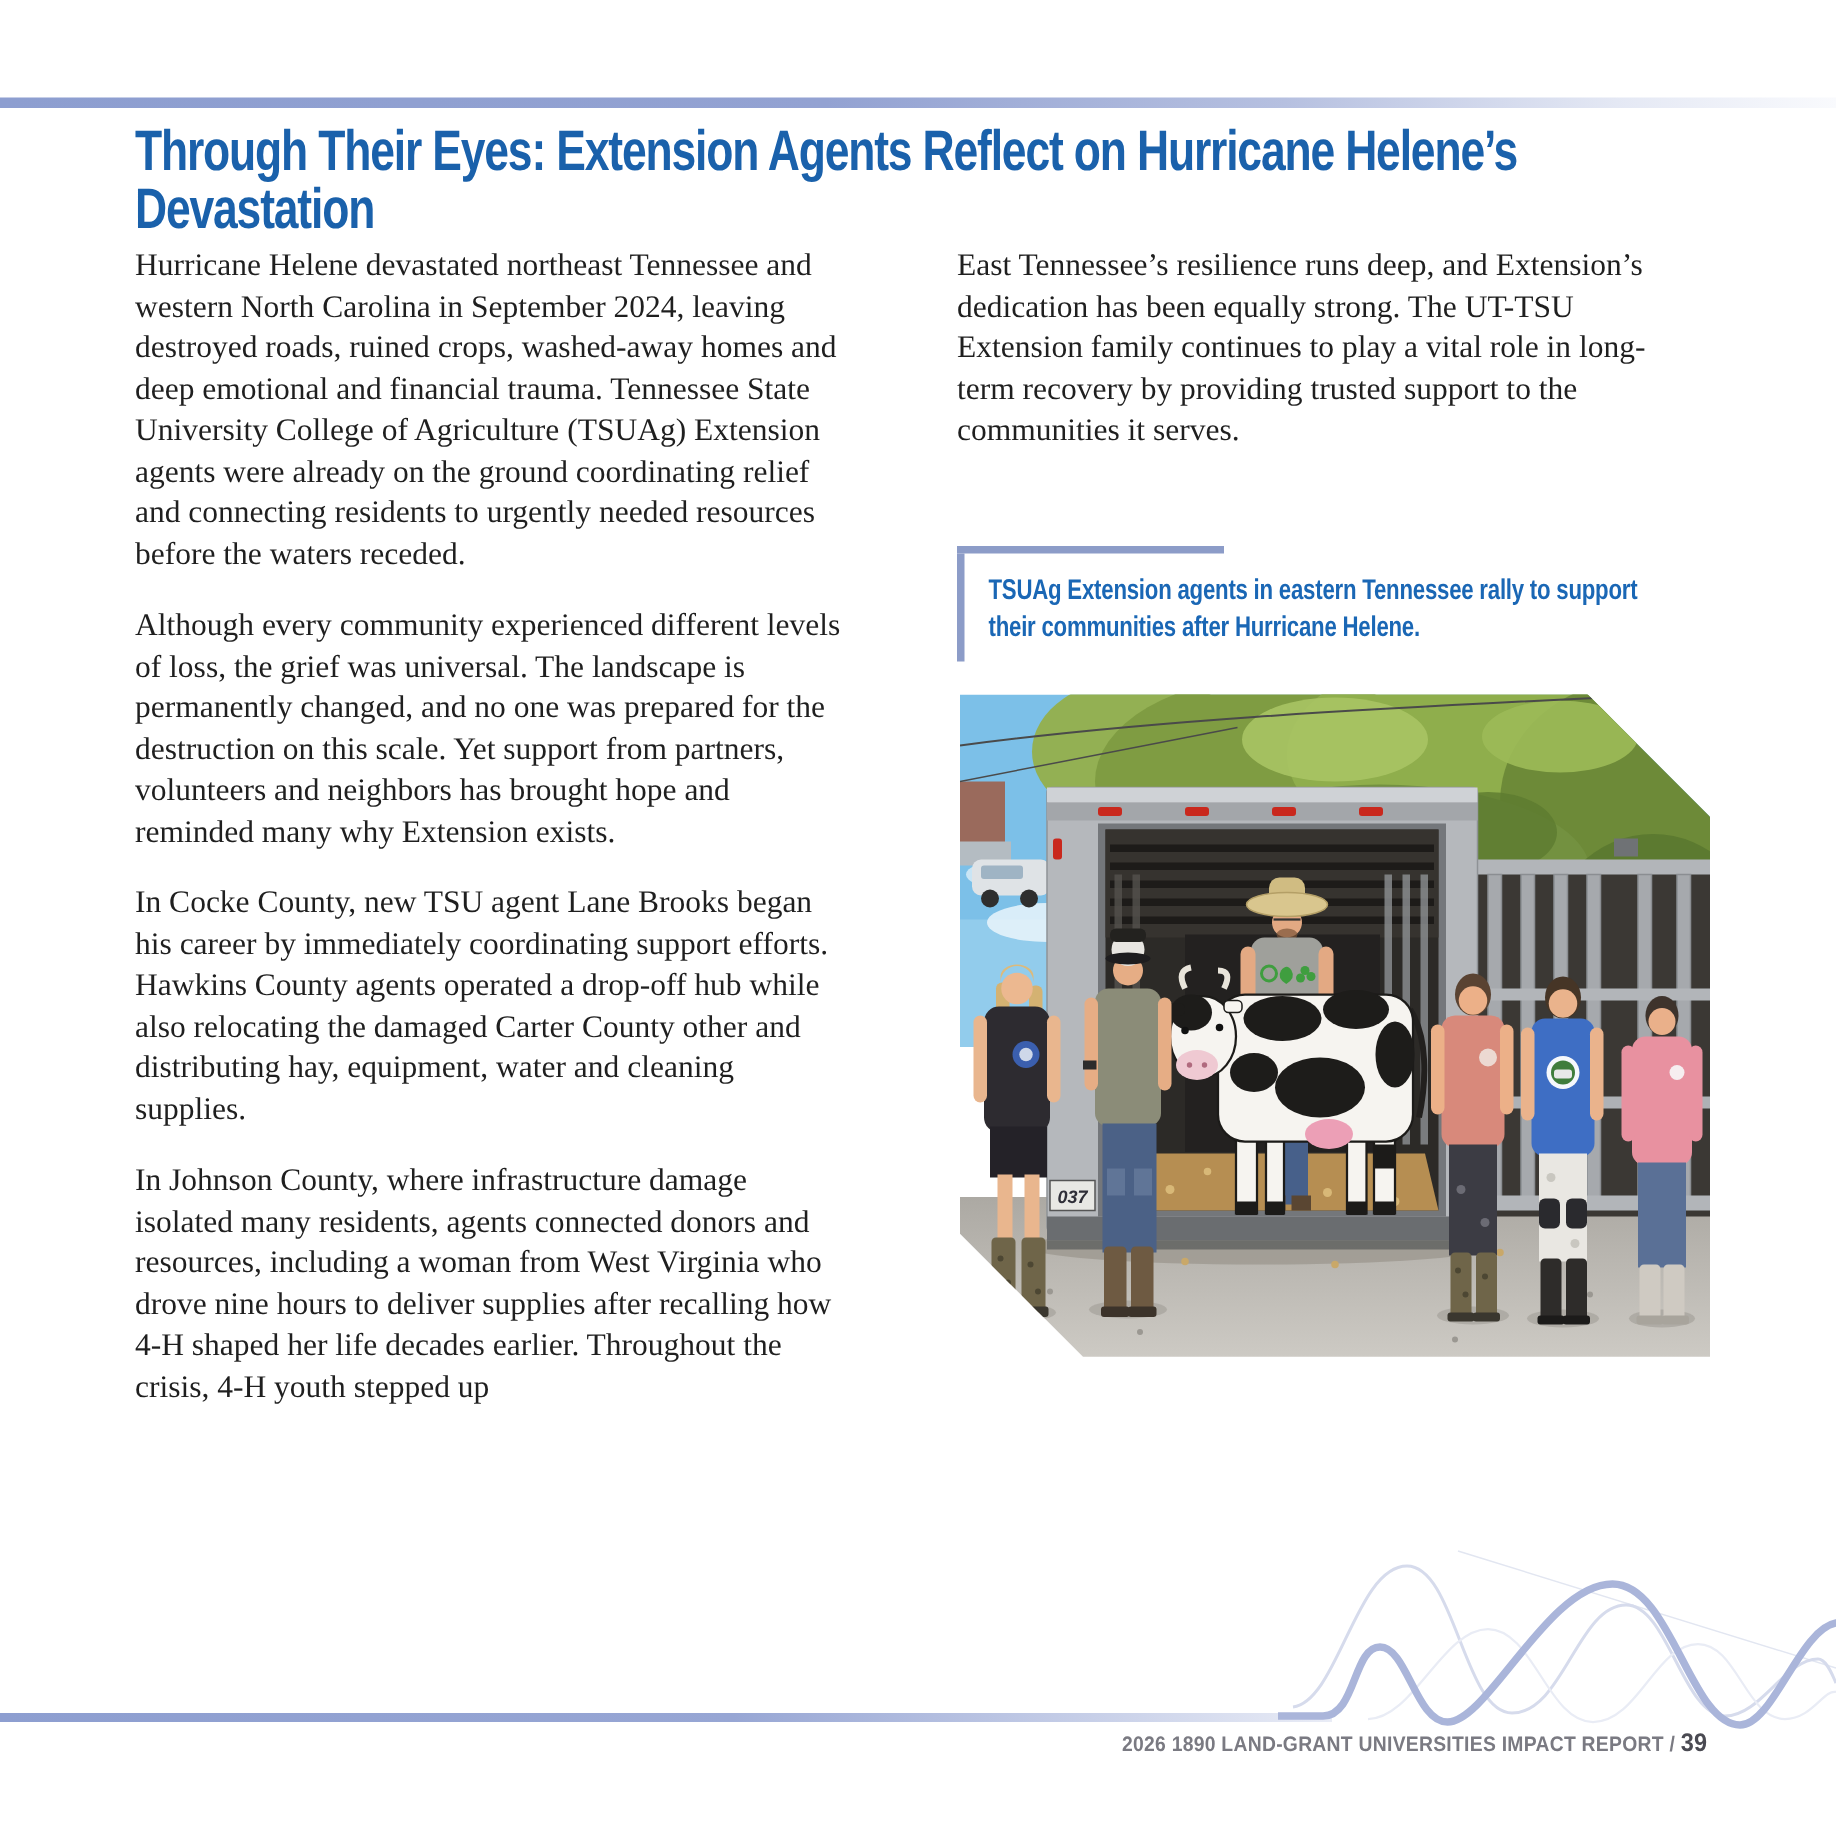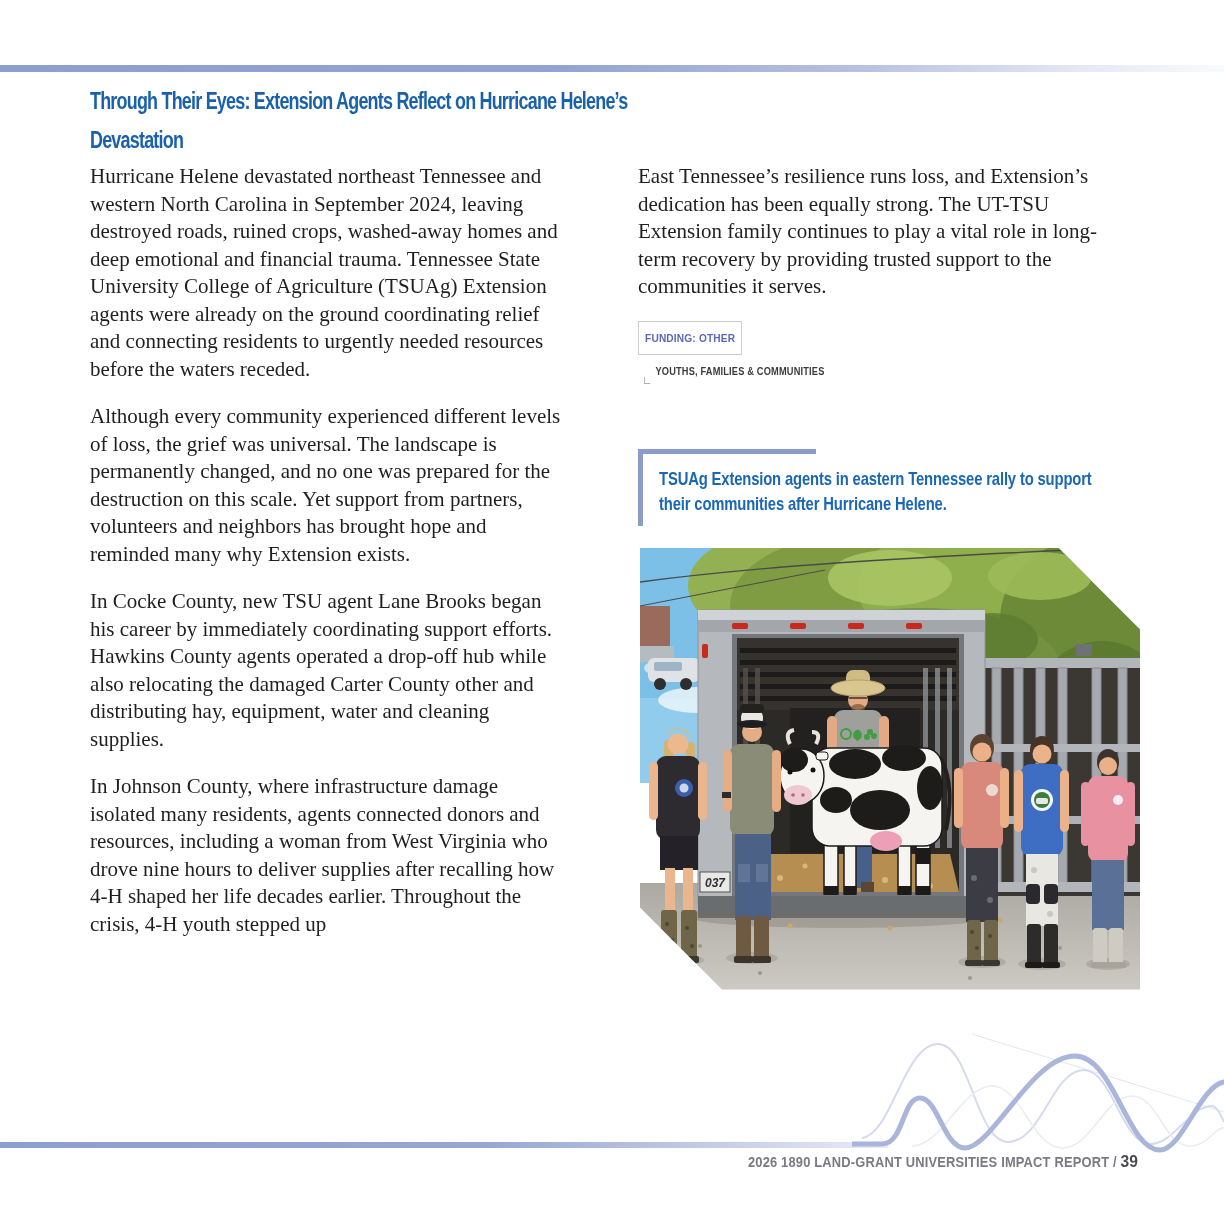--- a/index.html
+++ b/index.html
@@ -10,21 +10,21 @@
   }
   *{margin:0;padding:0;box-sizing:border-box;}
   html,body{width:1224px;height:1224px;background:#ffffff;overflow:hidden;}
   body{font-family:"Liberation Serif",serif;color:var(--body-text);position:relative;}
 
   .top-rule{position:absolute;left:0;top:65px;width:1224px;height:7px;
     background:linear-gradient(to right,#8d9ed0 0%,#93a2d2 45%,#b6c0e0 70%,#e4e8f4 88%,#f9fafd 100%);}
 
   h1.page-title{position:absolute;left:90px;top:82px;width:1100px;
     font-family:"Liberation Sans",sans-serif;font-weight:700;color:var(--accent-blue);
-    font-size:23px;line-height:39px;letter-spacing:-1px;}
+    font-size:38px;line-height:39px;letter-spacing:-1px;}
   h1.page-title span{display:block;transform:scaleX(.78);transform-origin:0 50%;white-space:nowrap;}
 
   .col{position:absolute;top:163px;width:492px;font-size:21px;line-height:27.5px;}
   .col p{width:474px;margin-bottom:20px;}
   .col-left{left:90px;}
   .col-right{left:638px;}
 
   .funding{margin-top:20px;}
   .funding-badge{display:inline-block;font-family:"Liberation Sans",sans-serif;font-weight:700;
     font-size:11.5px;color:var(--badge-blue);border:1.5px solid var(--badge-border);
@@ -67,29 +67,22 @@
 </h1>
 
 <div class="col col-left">
   <p>Hurricane Helene devastated northeast Tennessee and western North Carolina in September 2024, leaving destroyed roads, ruined crops, washed-away homes and deep emotional and financial trauma. Tennessee State University College of Agriculture (TSUAg) Extension agents were already on the ground coordinating relief and connecting residents to urgently needed resources before the waters receded.</p>
   <p>Although every community experienced different levels of loss, the grief was universal. The landscape is permanently changed, and no one was prepared for the destruction on this scale. Yet support from partners, volunteers and neighbors has brought hope and reminded many why Extension exists.</p>
   <p>In Cocke County, new TSU agent Lane Brooks began his career by immediately coordinating support efforts. Hawkins County agents operated a drop-off hub while also relocating the damaged Carter County other and distributing hay, equipment, water and cleaning supplies.</p>
   <p>In Johnson County, where infrastructure damage isolated many residents, agents connected donors and resources, including a woman from West Virginia who drove nine hours to deliver supplies after recalling how 4-H shaped her life decades earlier. Throughout the crisis, 4-H youth stepped up</p>
 </div>
 
 <div class="col col-right">
-  <p>East Tennessee’s resilience runs loss, and Extension’s dedication has been equally strong. The UT-TSU Extension family continues to play a vital role in long-term recovery by providing trusted support to the communities it serves.</p>
-
-  <div class="funding">
-    <span class="funding-badge">FUNDING: OTHER</span>
-    <div class="funding-tag">
-      <span class="corner-glyph"></span>
-      <span>YOUTHS, FAMILIES &amp; COMMUNITIES</span>
-    </div>
-  </div>
+  <p>East Tennessee’s resilience runs deep, and Extension’s dedication has been equally strong. The UT-TSU Extension family continues to play a vital role in long-term recovery by providing trusted support to the communities it serves.</p>
+
 
   <div class="caption-block">
     <span class="cap-line">TSUAg Extension agents in eastern Tennessee rally to support</span>
     <span class="cap-line">their communities after Hurricane Helene.</span>
   </div>
 
   <div class="photo">
     <svg width="500" height="442" viewBox="0 0 500 442" xmlns="http://www.w3.org/2000/svg">
       <defs>
         <linearGradient id="gGround" x1="0" y1="0" x2="0" y2="1">

